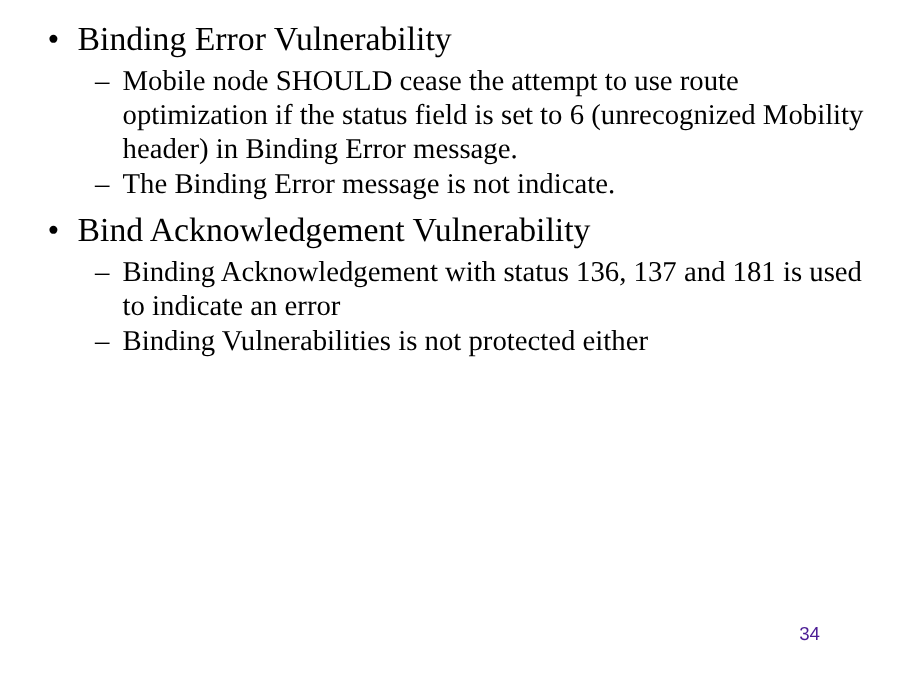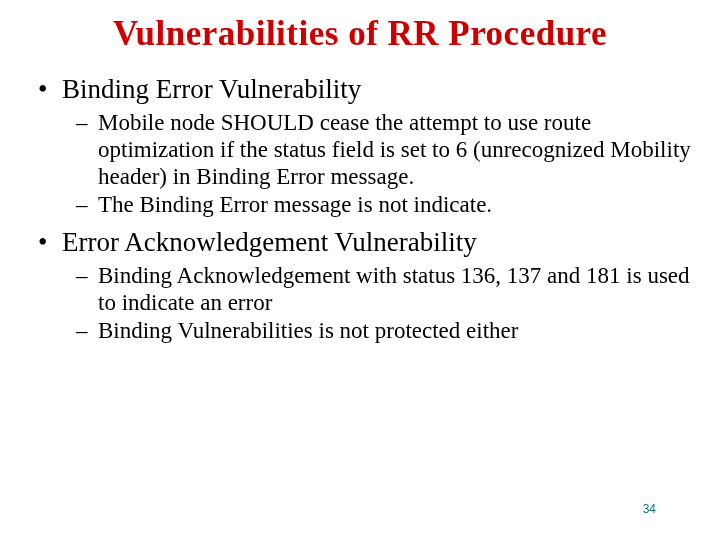--- a/index.html
+++ b/index.html
@@ -5,44 +5,43 @@
   * { margin: 0; padding: 0; box-sizing: border-box; }
   html, body { width: 720px; height: 540px; background: #fff; font-family: "Comic Sans MS", "Comic Sans", cursive; color: #000; }
   .slide { width: 720px; height: 540px; position: relative; padding: 8px 28px 0 28px; }
   .title { color: #cc0000; font-size: 35px; font-weight: 700; text-align: center; margin: 6px 0 20px 0; letter-spacing: 0.5px; }
   .bullet-l1 { display: flex; font-size: 27px; margin: 8px 0 4px 10px; }
   .bullet-l1 .marker { width: 24px; flex: 0 0 24px; }
   .bullet-l1 .text { flex: 1; }
   .bullet-l2 { display: flex; font-size: 23px; margin: 1px 0 1px 48px; line-height: 1.18; }
   .bullet-l2 .marker { width: 22px; flex: 0 0 22px; }
   .bullet-l2 .text { flex: 1; }
-  .pagenum { position: absolute; right: 64px; bottom: 24px; font-family: Arial, sans-serif; font-size: 12px; color: #0f766e; }
+  .pagenum { position: absolute; right: 64px; bottom: 24px; font-family: Arial, sans-serif; font-size: 15px; color: #4c1d95; }
 </style>
 </head>
 <body>
 
 <div class="slide">
-  <h1 class="title">Vulnerabilities of RR Procedure</h1>
 
   <div class="bullet-l1">
     <span class="marker">•</span>
     <span class="text">Binding Error Vulnerability</span>
   </div>
   <div class="bullet-l2">
     <span class="marker">–</span>
     <span class="text">Mobile node SHOULD cease the attempt to use route optimization if the status field is set to 6 (unrecognized Mobility header) in Binding Error message.</span>
   </div>
   <div class="bullet-l2">
     <span class="marker">–</span>
     <span class="text">The Binding Error message is not indicate.</span>
   </div>
 
   <div class="bullet-l1">
     <span class="marker">•</span>
-    <span class="text">Error Acknowledgement Vulnerability</span>
+    <span class="text">Bind Acknowledgement Vulnerability</span>
   </div>
   <div class="bullet-l2">
     <span class="marker">–</span>
     <span class="text">Binding Acknowledgement with status 136, 137 and 181 is used to indicate an error</span>
   </div>
   <div class="bullet-l2">
     <span class="marker">–</span>
     <span class="text">Binding Vulnerabilities is not protected either</span>
   </div>
 

